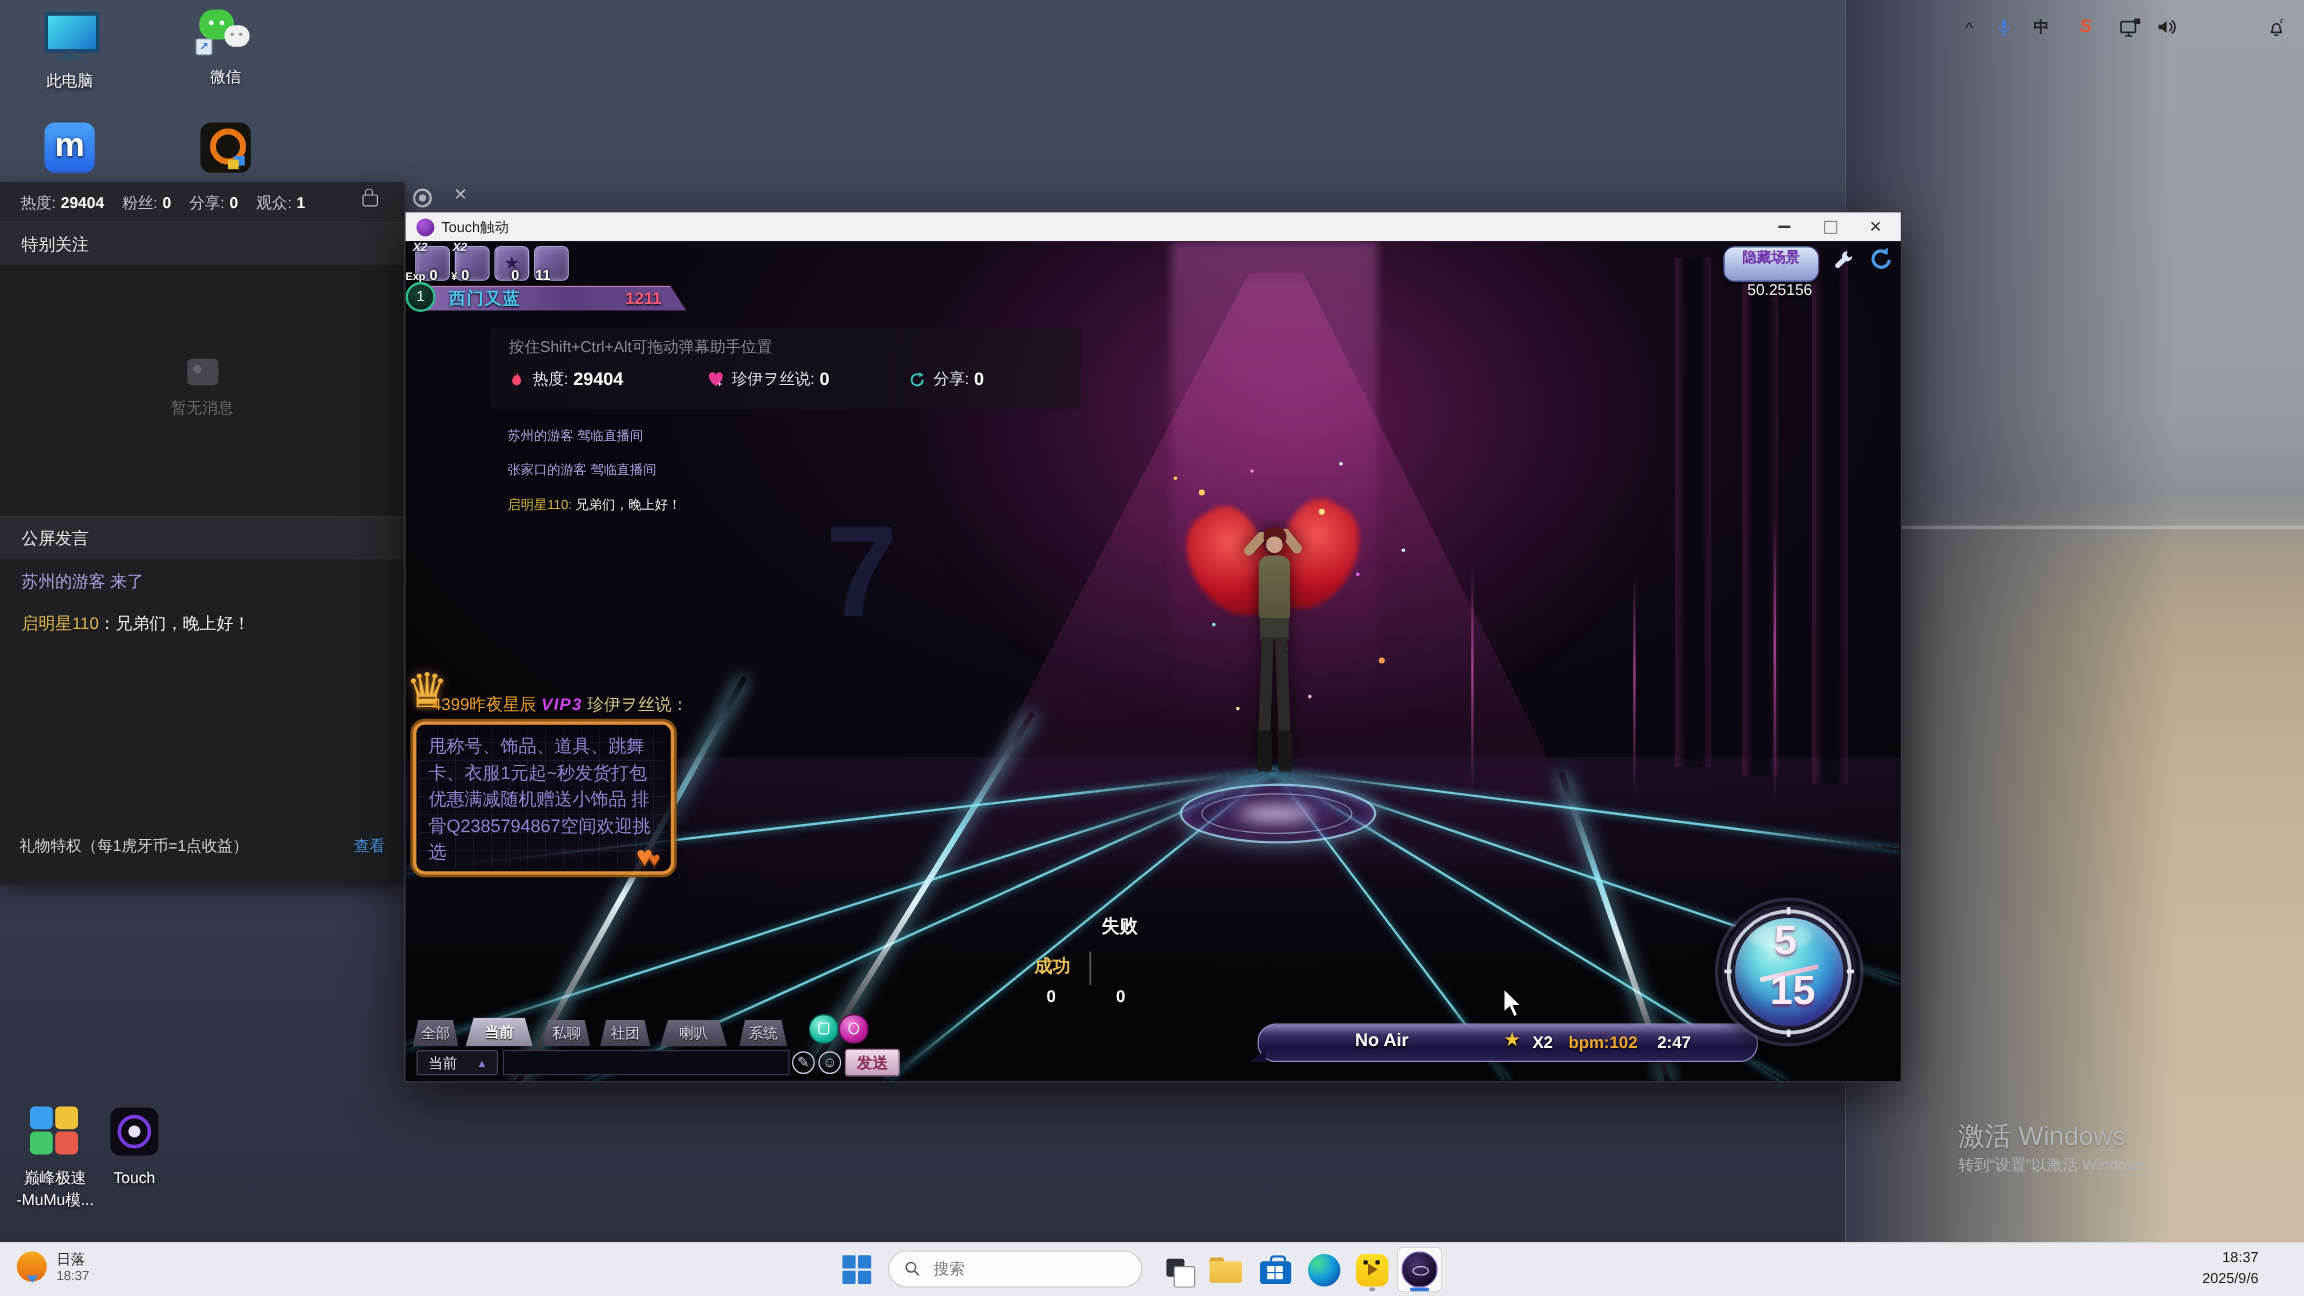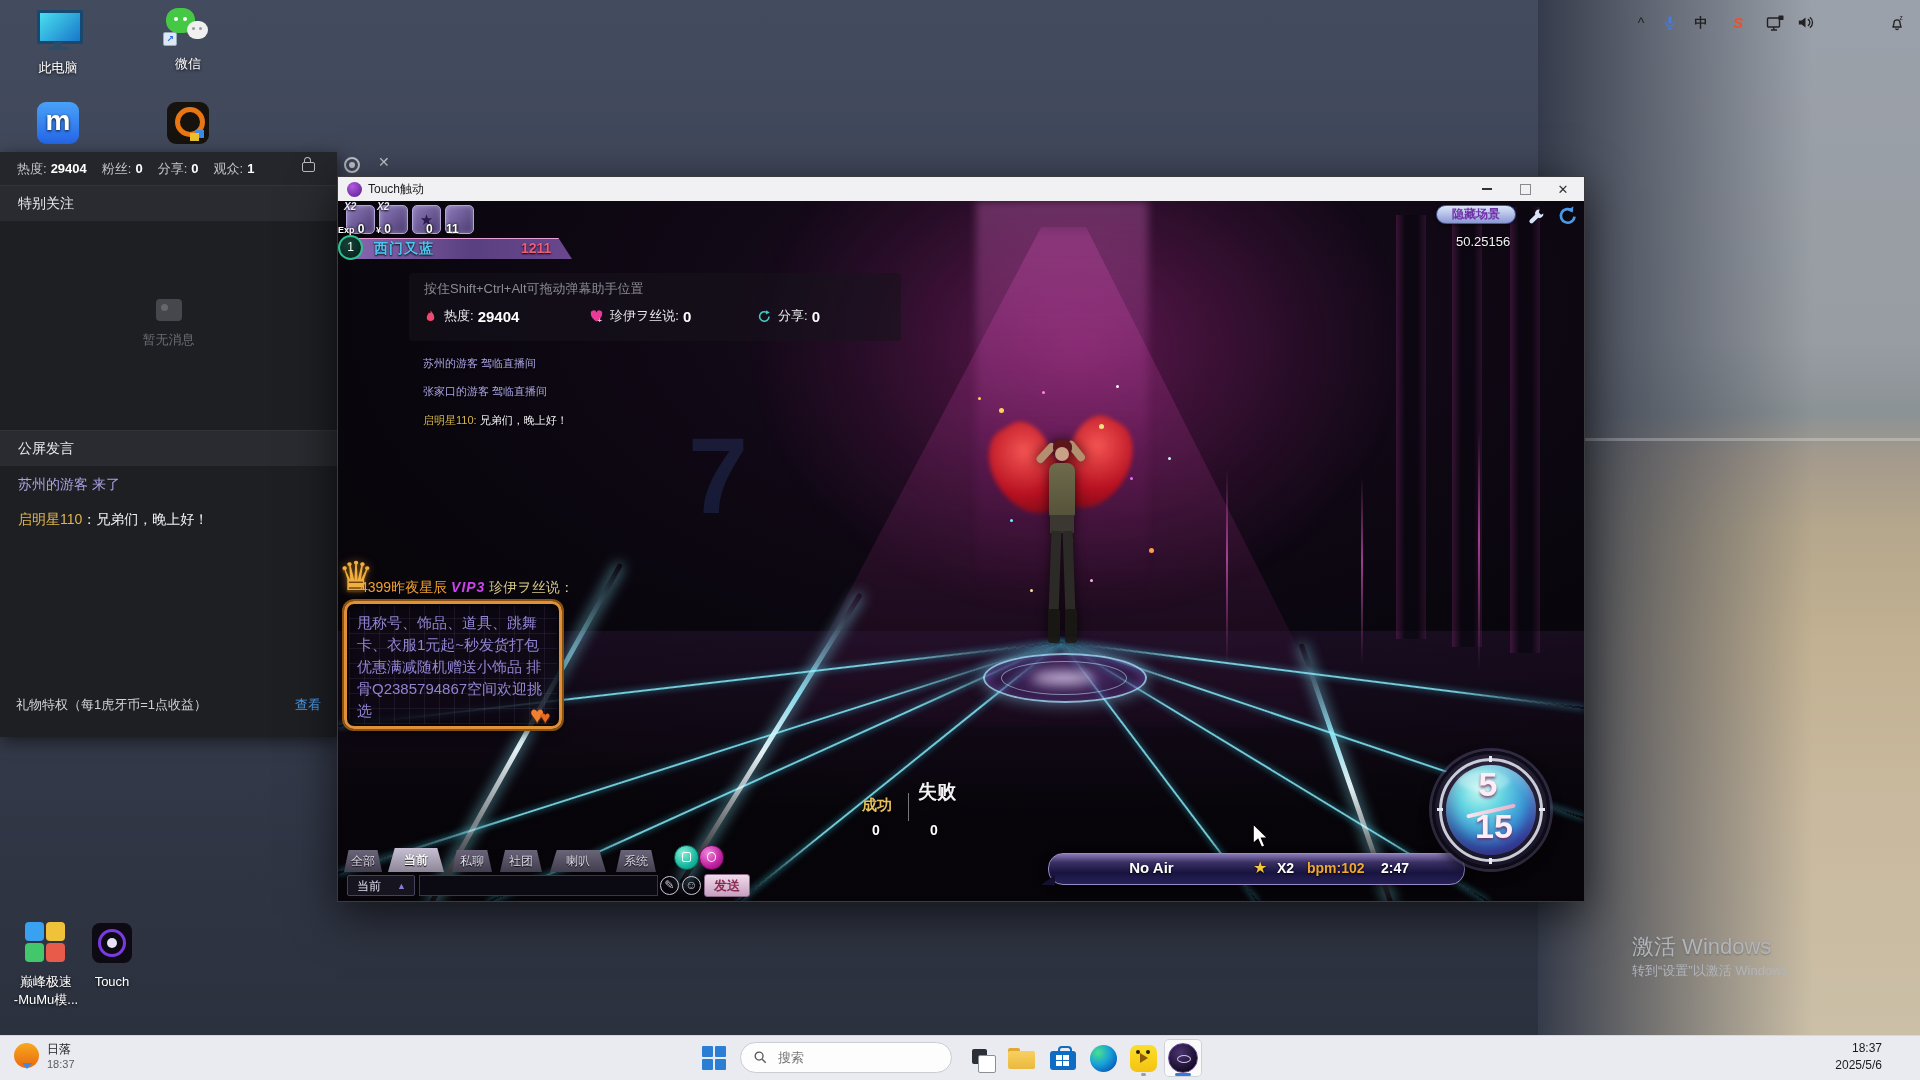--- a/index.html
+++ b/index.html
@@ -188,21 +188,21 @@
   .circbtn .glyph{position:absolute;left:7px;top:6px;width:9px;height:10px;border:1.5px solid #fff;border-radius:2px;box-sizing:border-box;}
   .chanbox{position:absolute;left:9px;top:674px;width:68px;height:21px;background:#16141f;border:1px solid #474259;border-radius:2px;
     color:#e2dff0;font-size:12px;line-height:21px;box-sizing:border-box;padding-left:9px;}
   .chanarr{position:absolute;right:8px;top:0;color:#8a7ad8;font-size:9px;}
   .chatinput{position:absolute;left:81px;top:674px;width:239px;height:21px;background:#0b0a12;border:1px solid #3a3650;box-sizing:border-box;}
   .inico{position:absolute;top:675px;width:19px;height:19px;border:1.5px solid #cfcadf;border-radius:50%;box-sizing:border-box;color:#cfcadf;text-align:center;font-size:12px;line-height:17px;}
   .sendbtn{position:absolute;left:366px;top:673px;width:46px;height:23px;border-radius:3px;
     background:linear-gradient(180deg,#f0dcea,#c7a0c0);border:1px solid #8a6a88;box-sizing:border-box;
     color:#8a2c52;font-size:13px;font-weight:bold;text-align:center;line-height:21px;}
   
-  .hidebtn{position:absolute;left:1098px;top:4px;width:80px;height:19px;border-radius:10px;
+  .hidebtn{position:absolute;left:1098px;top:4px;width:80px;height:30px;border-radius:10px;
     background:linear-gradient(180deg,#dce6fa,#8a98d2);border:1px solid #4a5a9a;box-sizing:border-box;
     color:#7030a8;font-size:12px;font-weight:bold;text-align:center;line-height:17px;box-shadow:0 1px 3px rgba(0,0,0,.5);}
   .coordtx{position:absolute;left:1118px;top:33px;color:#f2f2f2;font-size:13px;text-shadow:0 1px 2px #000;}
   
   .activ1{position:absolute;left:1632px;top:932px;font-size:22px;color:#b0b4bc;text-shadow:0 1px 2px rgba(0,0,0,.25);}
   .activ2{position:absolute;left:1632px;top:962px;font-size:13px;color:#b0b4bc;}
   
   .taskbar{position:absolute;left:0;top:1035px;width:1920px;height:45px;background:#e9ebf0;border-top:1px solid #d6d8dd;}
   .weather{position:absolute;left:14px;top:5px;display:flex;align-items:center;gap:8px;}
   .sun{position:relative;width:25px;height:25px;border-radius:50%;background:linear-gradient(180deg,#f8a81e,#e86a10);}
@@ -458,21 +458,21 @@
         <span class="s3"> 珍伊ヲ丝说：</span>
       </div>
       <div class="vipbox">
         <div class="vipmsg">甩称号、饰品、道具、跳舞卡、衣服1元起~秒发货打包优惠满减随机赠送小饰品 排骨Q2385794867空间欢迎挑选</div>
       </div>
       <div class="hearts">
         <span class="h1">♥</span><span class="h2">♥</span>
       </div>
 
       <span class="cnt" style="left:524px;top:595px;font-size:15px;color:#e8c05a;">成功</span>
-      <span class="cnt" style="left:580px;top:578px;font-size:19px;color:#f2f2f4;text-align:right;">失败</span>
+      <span class="cnt" style="left:580px;top:562px;font-size:15px;color:#f2f2f4;text-align:right;">失败</span>
       <div style="position:absolute;left:570px;top:592px;width:1px;height:28px;background:#777;"></div>
       <span class="cnt" style="left:534px;top:621px;font-size:14px;color:#fff;">0</span>
       <span class="cnt" style="left:592px;top:621px;font-size:14px;color:#fff;">0</span>
 
       <div class="songbar">
         <div class="sb-notch"></div>
         <span class="sb-title">No Air</span>
         <span class="sb-star">★</span>
         <span class="sb-x2">X2</span>
         <span class="sb-bpm">bpm:102</span>
@@ -612,21 +612,21 @@
     </svg>
   </div>
   <div class="trayitem" style="left:1792px;width:26px;">
     <svg width="19" height="19" viewBox="0 0 20 20">
       <path d="M3 8 h3 l4 -3.2 v10.4 l-4 -3.2 H3 z" fill="#222"></path>
       <path d="M12.5 6.5 a4 4 0 0 1 0 7 M14.6 4.4 a7 7 0 0 1 0 11.2" stroke="#222" fill="none" stroke-width="1.4"></path>
     </svg>
   </div>
   <div class="clock">
     <div>18:37</div>
-    <div>2025/5/6</div>
+    <div>2025/9/6</div>
   </div>
   <div class="trayitem" style="left:1884px;width:26px;">
     <svg width="20" height="20" viewBox="0 0 20 20">
       <path d="M6 14 c0-1.2 1-1.6 1-4.2 a3 3 0 0 1 6 0 c0 2.6 1 3 1 4.2 z" stroke="#222" fill="none" stroke-width="1.3"></path>
       <path d="M8.5 15.6 a1.6 1.6 0 0 0 3 0" stroke="#222" fill="none" stroke-width="1.3"></path>
       <text x="12.5" y="6.5" font-size="6.5" fill="#222">z</text>
     </svg>
   </div>
 
   <svg class="cursor" width="22" height="24" viewBox="0 0 13 20">

